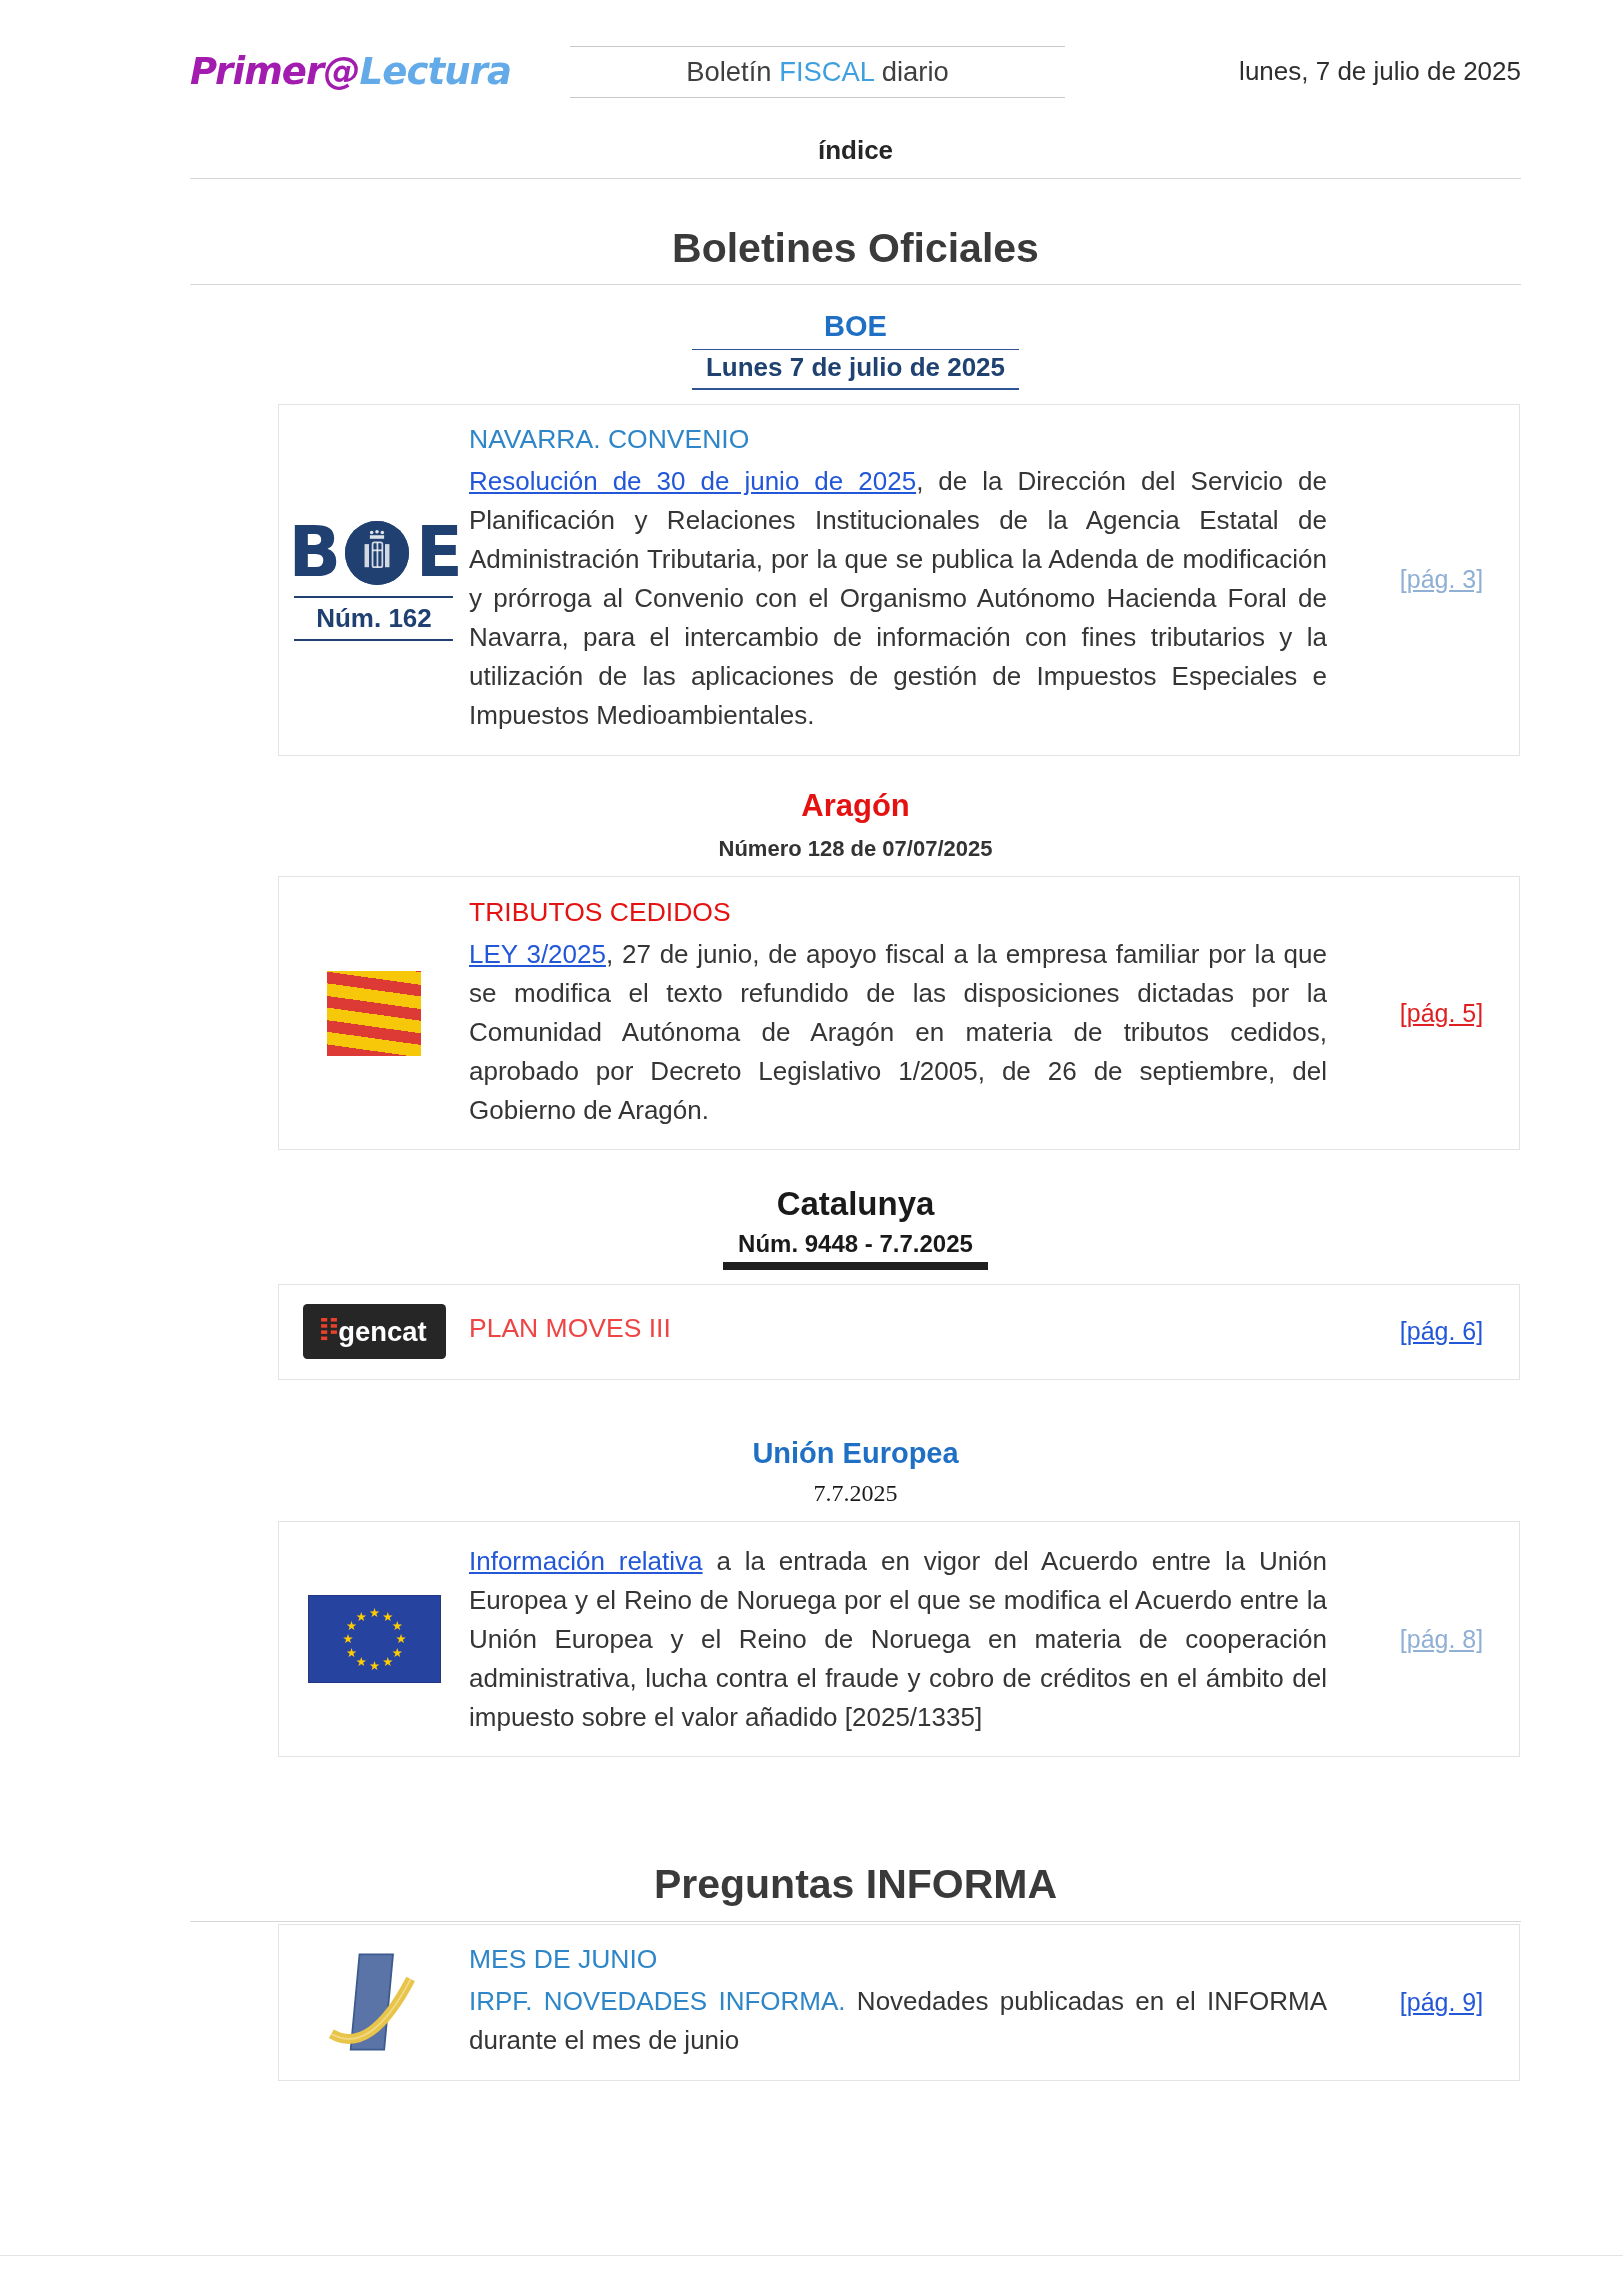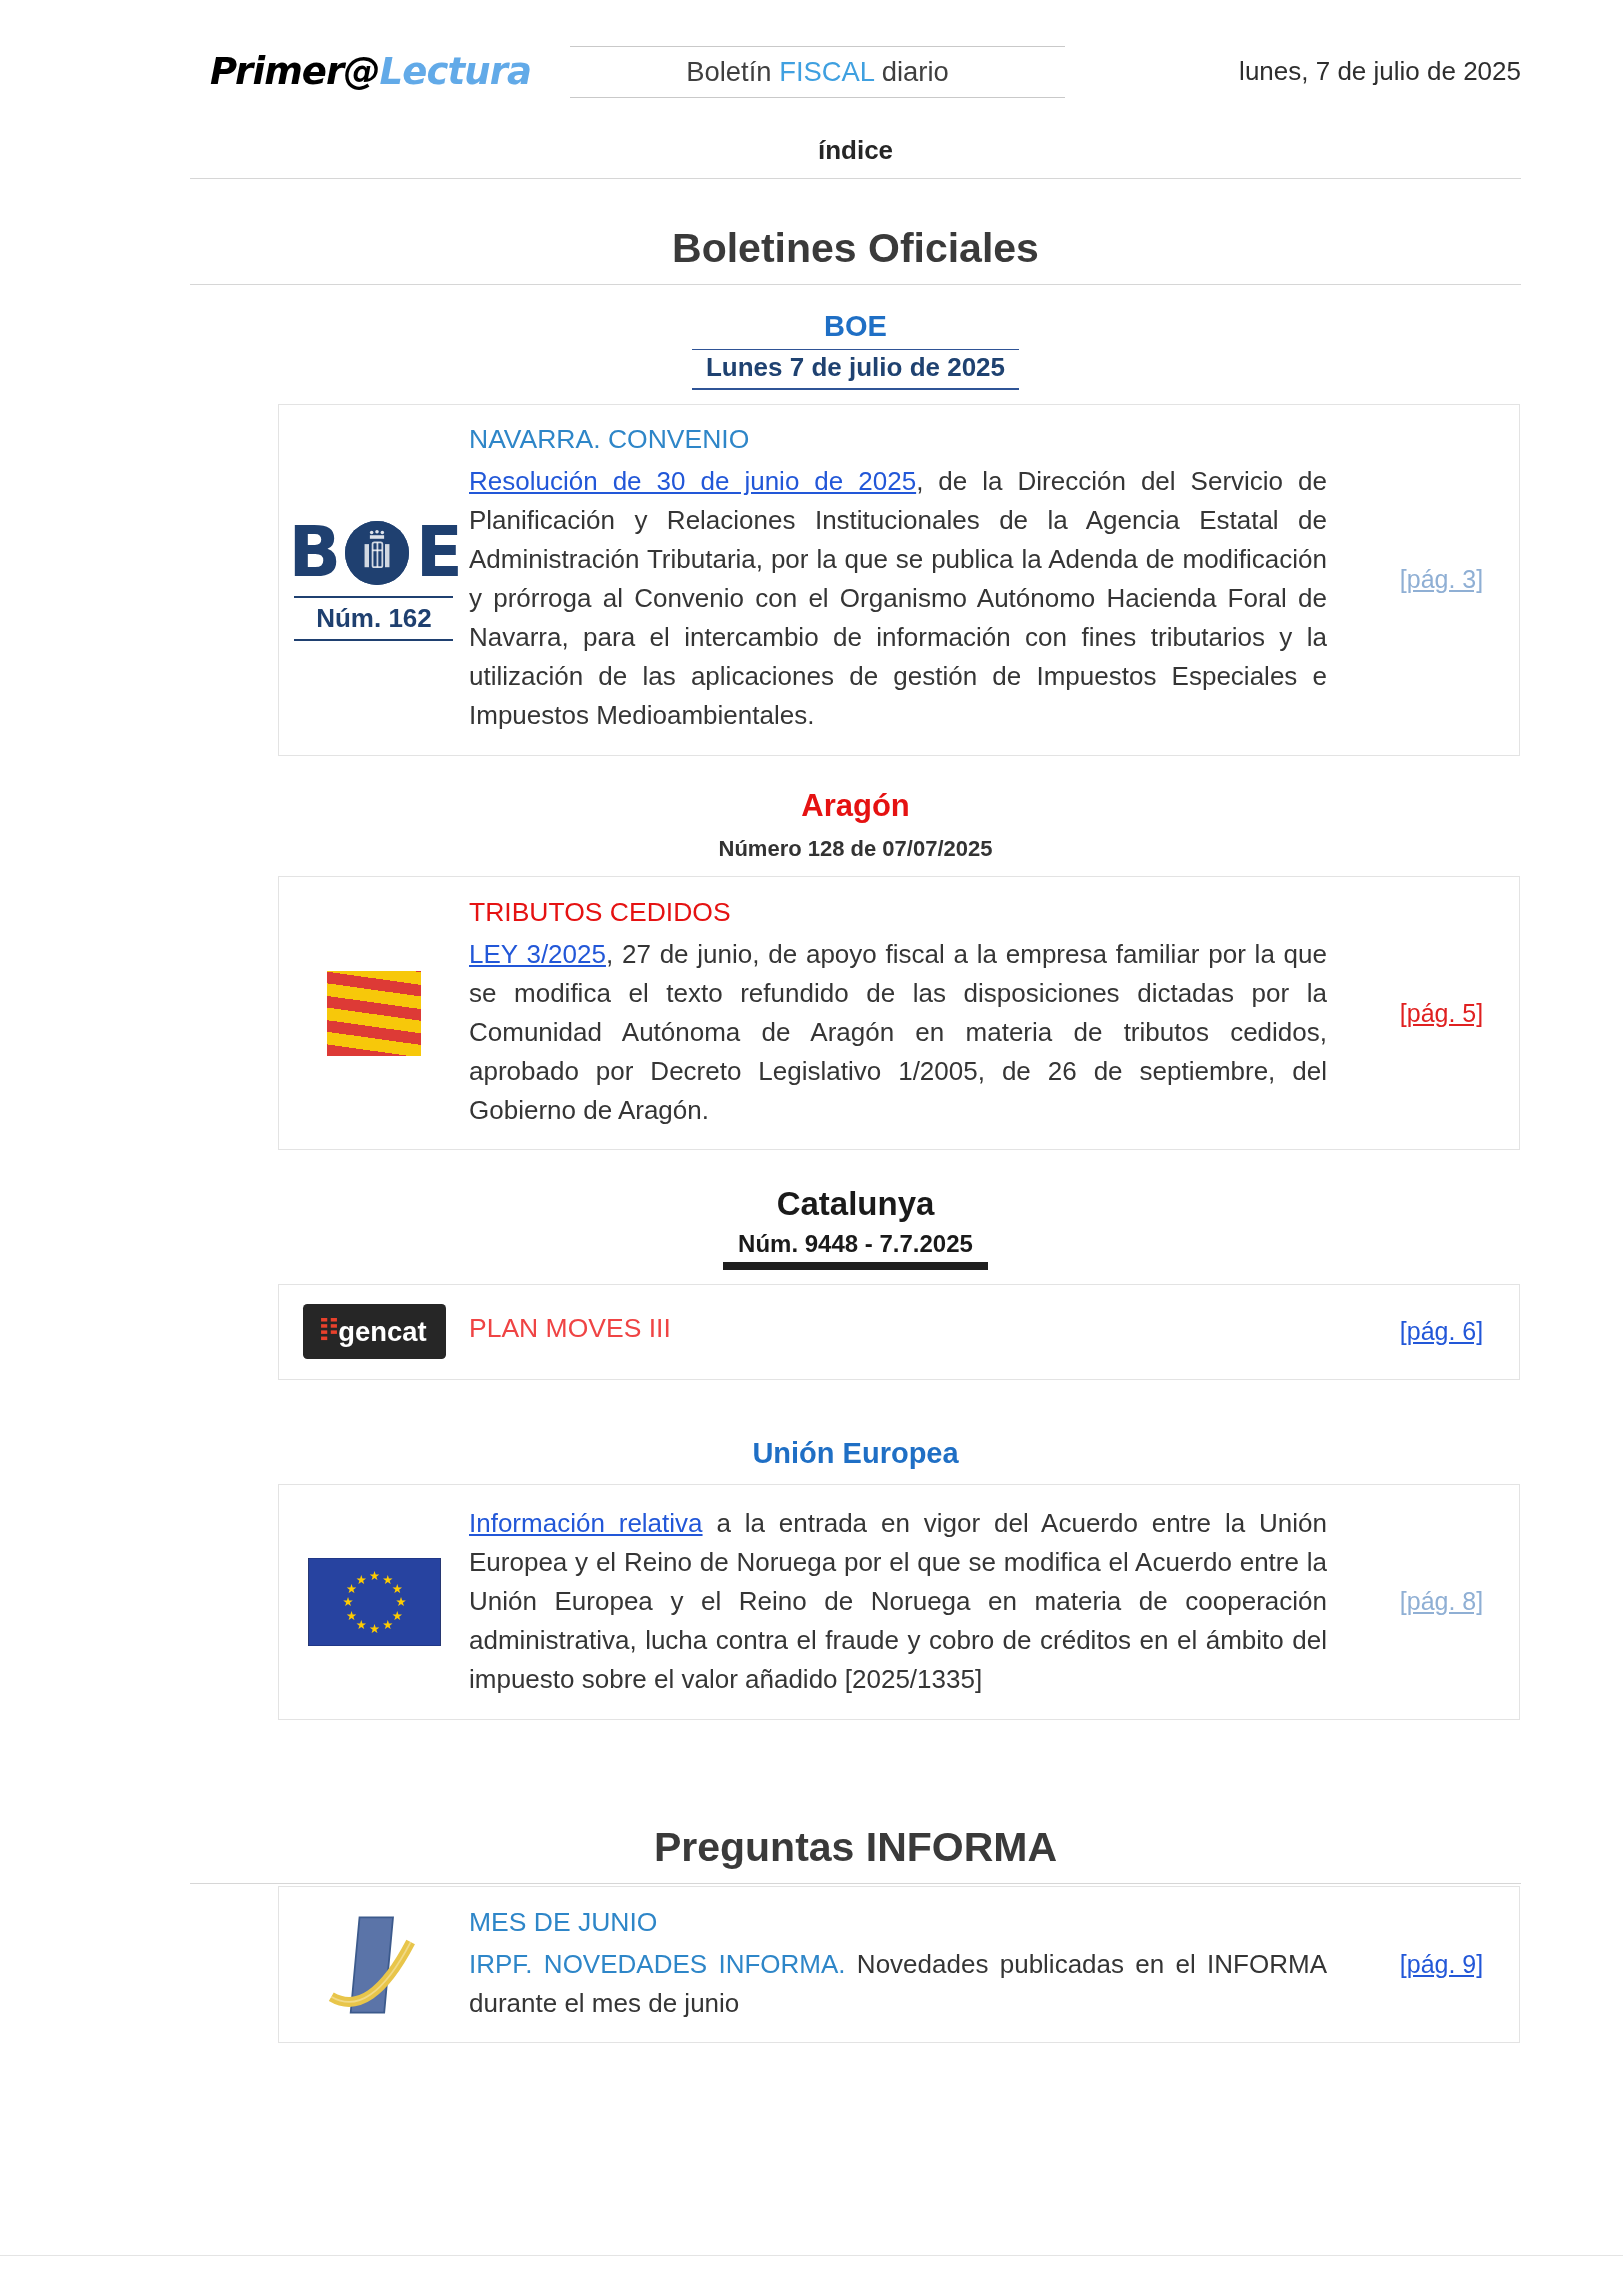--- a/index.html
+++ b/index.html
@@ -8,21 +8,21 @@
     position:relative; width:1623px; height:2295px; margin:0 auto;
     background:#ffffff; overflow:hidden;
     font-family:"Liberation Sans","DejaVu Sans",sans-serif; color:#2e2e2e;
   }
   .content { margin-left:190px; width:1331px; }
 
   
   .header { display:flex; align-items:center; padding-top:46px; }
   .brand { width:380px; font-size:37px; font-weight:bold; font-style:italic;
            font-family:"DejaVu Sans",sans-serif; letter-spacing:-0.9px; }
-  .brand .primer { color:#000000;margin-left:20px; }
+  .brand .primer { color:#a21caf; }
   .brand .lectura { color:#62aae8; }
   .masthead { width:495px; text-align:center; border-top:0.9px solid #c9c9c9;
               border-bottom:0.9px solid #c9c9c9; padding:8.8px 0; font-size:27.4px; color:#3f3f3f; }
   .masthead .fiscal { color:#3fa0e0; }
   .header-date { flex:1; text-align:right; font-size:26px; color:#2e2e2e; }
 
   
   .indice { text-align:center; font-size:26px; font-weight:bold; color:#262626; margin-top:37px; }
   .rule { border:none; border-top:0.9px solid #d6d6d6; margin-top:12.4px; }
 
@@ -183,20 +183,21 @@
         </div>
       </div>
       <div class="card-text">
         <div class="entry-title t-dark">PLAN MOVES III</div>
       </div>
       <div class="card-page"><span class="pag pag-blue">[pág. 6]</span></div>
     </div>
 
     <div class="sec">
       <div class="sec-ue-name">Unión Europea</div>
+      <div class="sub-serif">7.7.2025</div>
     </div>
 
     <div class="card">
       <div class="card-logo">
         <svg width="133" height="88" viewBox="0 0 150 100">
           <rect x="0" y="0" width="150" height="100" fill="#2743a0" stroke="#1a2a66" stroke-width="1"></rect>
           <g fill="#ffcc00" font-size="14" text-anchor="middle" font-family="DejaVu Sans">
             <text x="75" y="25">★</text>
               <text x="90" y="29">★</text>
               <text x="101" y="40">★</text>

